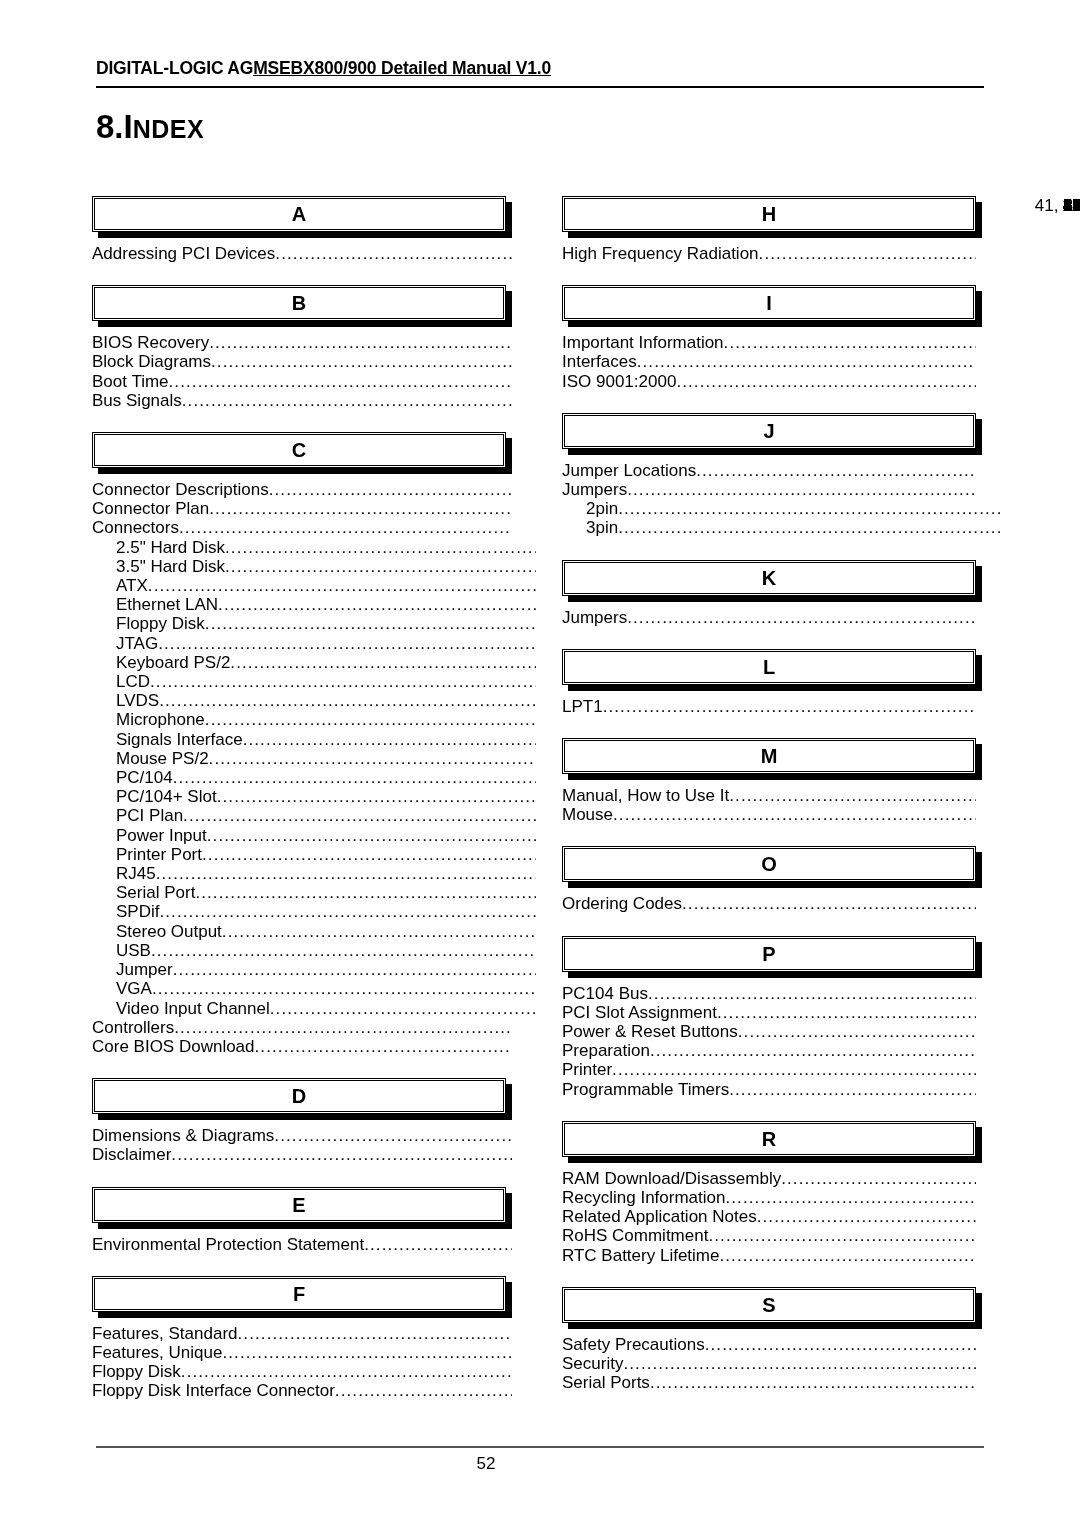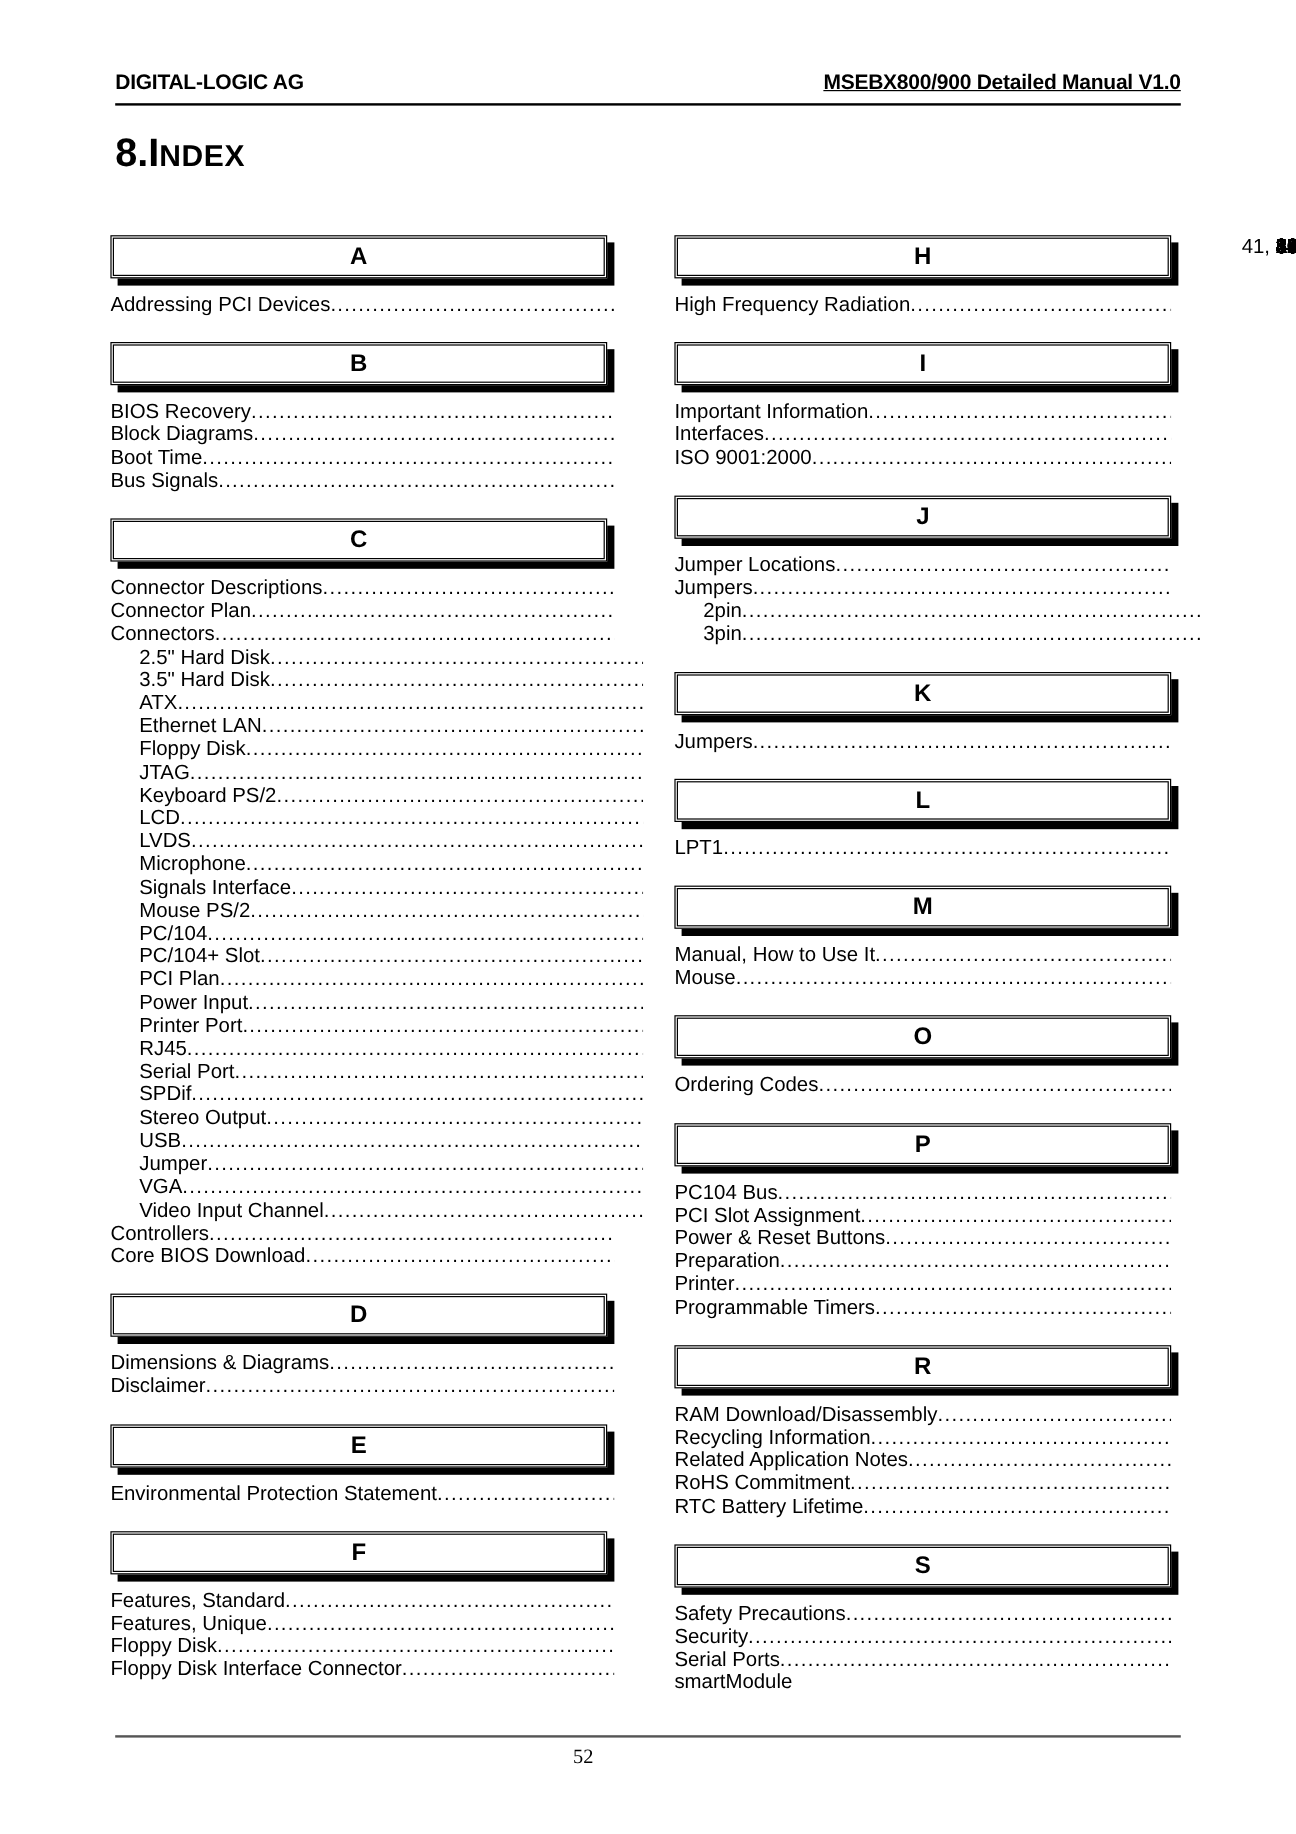--- a/index.html
+++ b/index.html
@@ -23,21 +23,21 @@
     height: 1528px;
   }
 
   
   .run-header {
     position: absolute;
     left: 96px;
     top: 58px;
     width: 888px;
     display: flex;
-    justify-content: space-between;
+    justify-content: flex-start;
     align-items: flex-end;
     font-weight: bold;
     font-size: 17.5px;
     letter-spacing: -0.2px;
   }
   .run-header .left  { white-space: nowrap; }
   .run-header .right { white-space: nowrap; text-decoration: underline; }
 
   .header-rule {
     position: absolute;
@@ -164,21 +164,20 @@
     height: 2px;
     background: #555555;
   }
   .footer-page {
     position: absolute;
     left: 0;
     top: 1454px;
     width: 972px;
     text-align: center;
     font-size: 17px;
-    font-family: Liberation Serif, serif;
   }
 </style>
 </head>
 <body>
 
 <div class="page">
 
   <div class="run-header">
     <div class="left">DIGITAL-LOGIC AG</div>
     <div class="right">MSEBX800/900 Detailed Manual V1.0</div>
@@ -721,23 +720,20 @@
             <div class="entry">
               <span class="label">Security</span>
               <span class="leader"></span>
               <span class="page">17</span>
             </div>
             <div class="entry">
               <span class="label">Serial Ports</span>
               <span class="leader"></span>
               <span class="page">33</span>
             </div>
-            <div class="entry nodots">
-              <span class="label">smartModule</span>
-            </div>
           </div>
         </div>
       </div>
   </div>
 
   <div class="footer-rule"></div>
   <div class="footer-page">52</div>
 
 </div>
 

